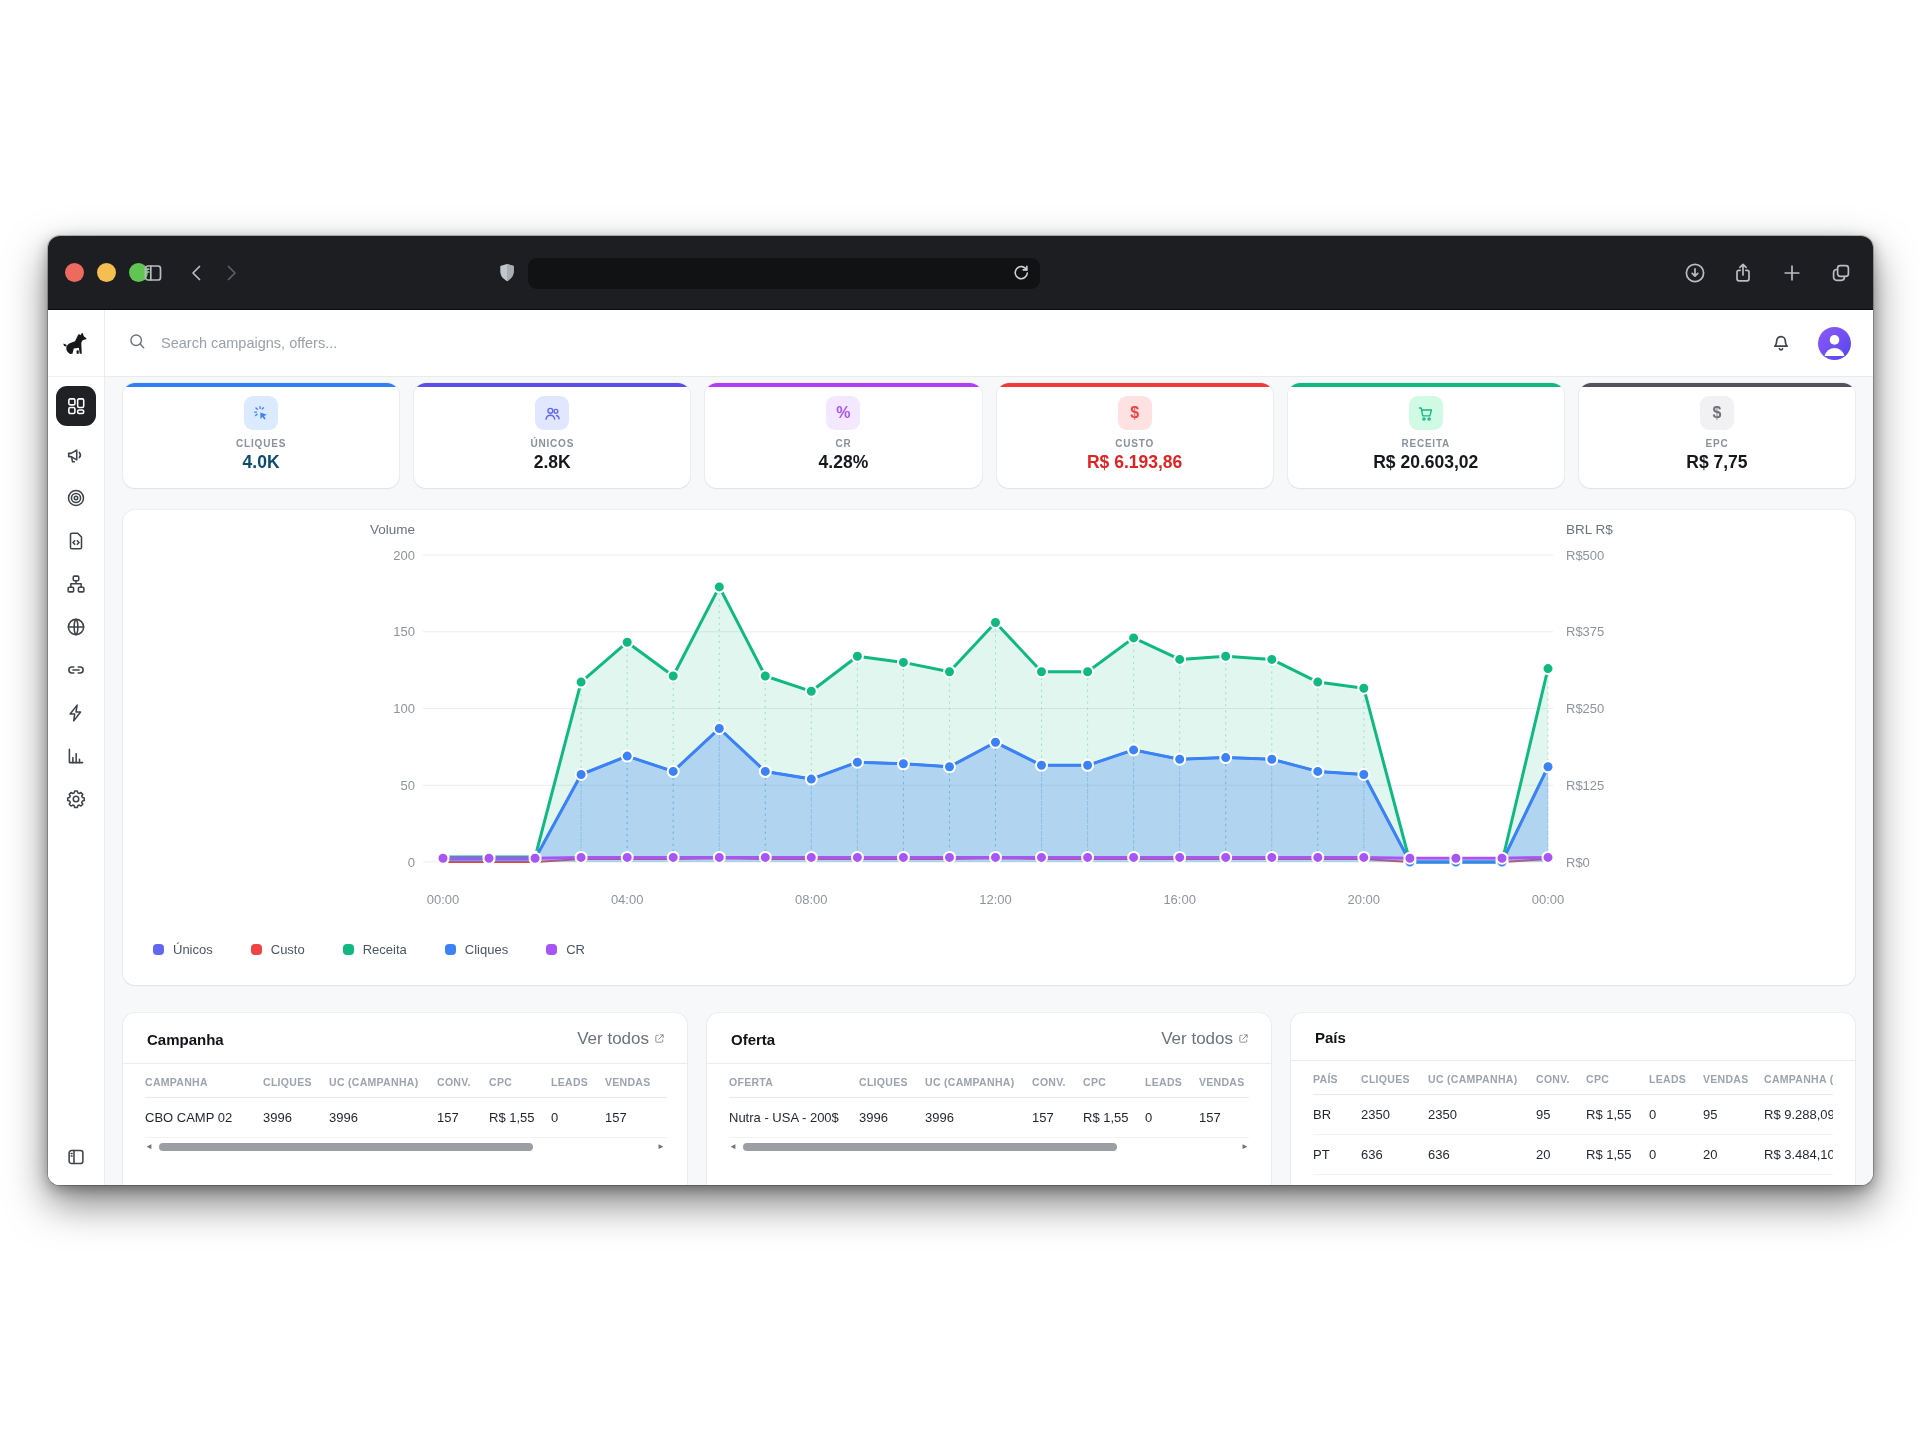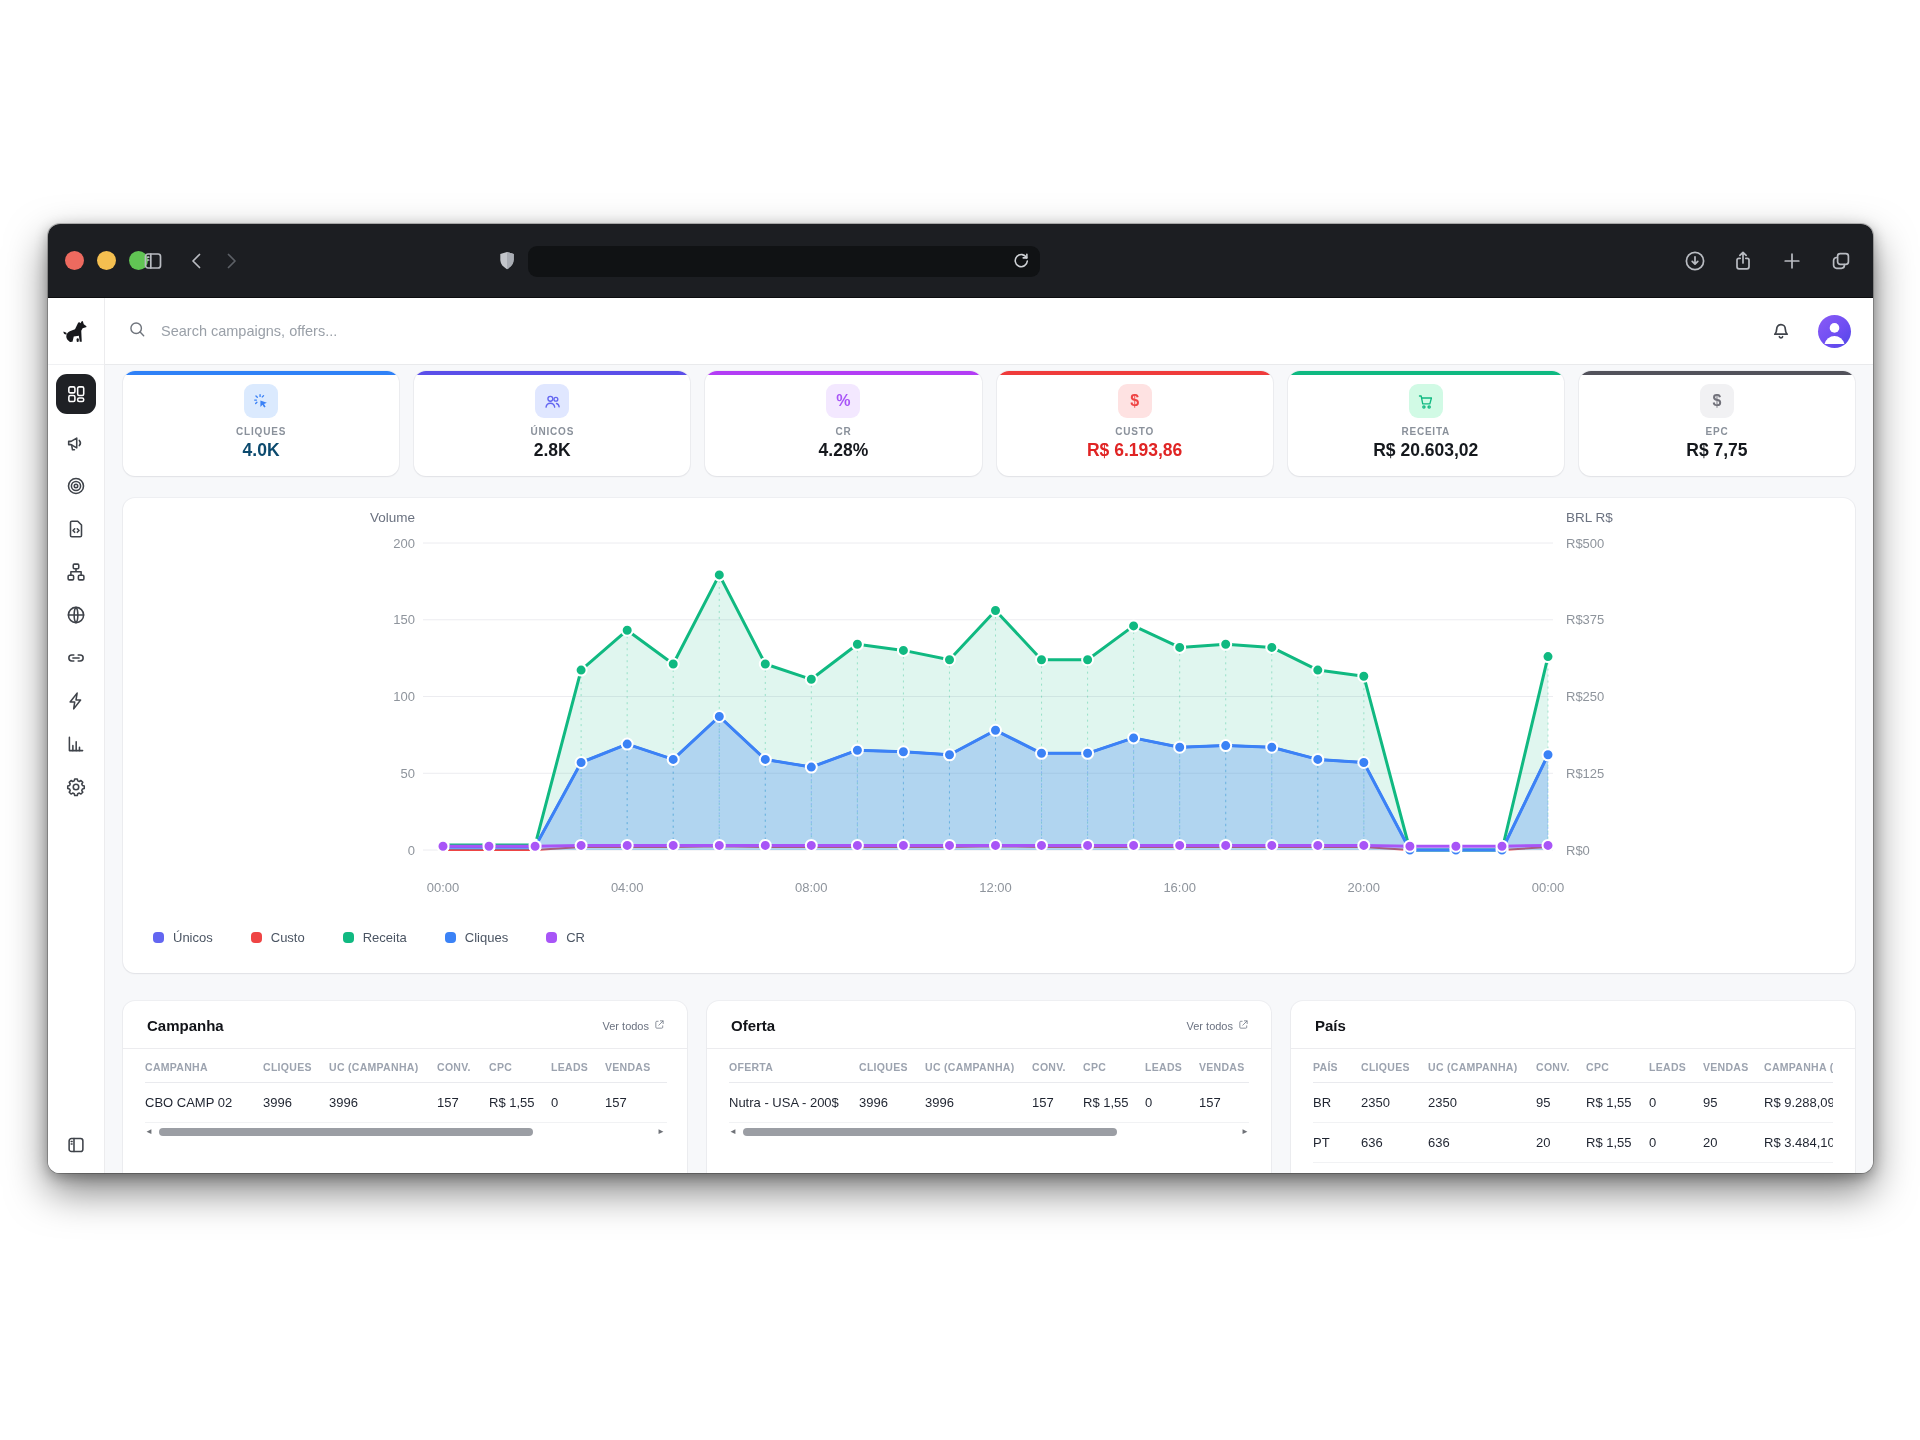--- a/index.html
+++ b/index.html
@@ -2,21 +2,21 @@
 <html><head>
 <meta charset="utf-8">
 <style>
   * { margin:0; padding:0; box-sizing:border-box; }
   html,body { background:#ffffff; }
   body { font-family:"Liberation Sans", sans-serif; }
   .stage { position:relative; width:1920px; height:1440px; background:#fff; overflow:hidden; }
 
   
   .window {
-    position:absolute; left:48px; top:224px; width:1825px; height:949px;
+    position:absolute; left:48px; top:236px; width:1825px; height:949px;
     border-radius:12px; overflow:hidden; background:#f7f8fa;
     box-shadow:0 18px 40px rgba(0,0,0,.50), 0 4px 14px rgba(0,0,0,.30), 0 0 0 1px rgba(0,0,0,.22);
   }
   .titlebar { position:relative; height:74px; background:#1c1e22; border-bottom:1px solid #0c0d0f; }
   .tl-group { position:absolute; left:17px; top:27px; display:flex; gap:13px; }
   .tl { width:19px; height:19px; border-radius:50%; }
   .tbtn { position:absolute; top:22px; width:30px; height:30px; color:#b9bcc2; display:flex; align-items:center; justify-content:center; }
   .tbtn svg { width:24px; height:24px; }
   .tbtn.dim { color:#5c6066; }
   .urlbar { position:absolute; left:480px; top:22px; width:512px; height:31px; background:#101214; border-radius:9px; }
@@ -64,21 +64,21 @@
   .chart-panel svg.plot { display:block; width:100%; height:430px; }
   .legend { display:flex; gap:38px; margin:2px 0 0 30px; align-items:center; }
   .legend-item { display:flex; align-items:center; gap:9px; font-size:13px; color:#4b5563; }
   .legend-dot { width:11px; height:11px; border-radius:4px; }
 
   
   .tables { display:flex; gap:20px; margin-top:28px; }
   .tpanel { flex:1; min-width:0; overflow:hidden; height:185px; }
   .tpanel-head { display:flex; align-items:center; justify-content:space-between; padding:16px 22px 14px 24px; border-bottom:1px solid #ececef; }
   .tpanel-title { font-size:15px; font-weight:bold; color:#111318; }
-  .ver-todos { font-size:11px; color:#6b7280; display:flex; align-items:center; gap:5px; text-decoration:none; }
+  .ver-todos { font-size:17px; color:#6b7280; display:flex; align-items:center; gap:5px; text-decoration:none; }
   .ver-todos svg { width:11px; height:11px; }
   .tgrid { display:grid; padding:0 22px; align-items:center; }
   .tgrid.head { margin-top:12px; }
   .tgrid.head .cell { font-size:10.5px; letter-spacing:.3px; color:#9ca3af; font-weight:bold; padding-bottom:9px; border-bottom:1px solid #e9eaee; white-space:nowrap; overflow:hidden; }
   .tgrid.row .cell { font-size:13px; color:#1f2430; padding:12px 0; border-bottom:1px solid #f1f2f4; white-space:nowrap; overflow:hidden; }
   .hscroll { position:relative; margin:3px 22px 0 22px; height:12px; }
   .hscroll .thumb { position:absolute; left:14px; top:2px; height:8px; width:72%; background:#9b9ea4; border-radius:4px; }
   .hscroll .arr { position:absolute; top:1px; font-size:8px; color:#6f7278; }
   .hscroll .arr.l { left:0; } .hscroll .arr.r { right:0; }
 </style>

